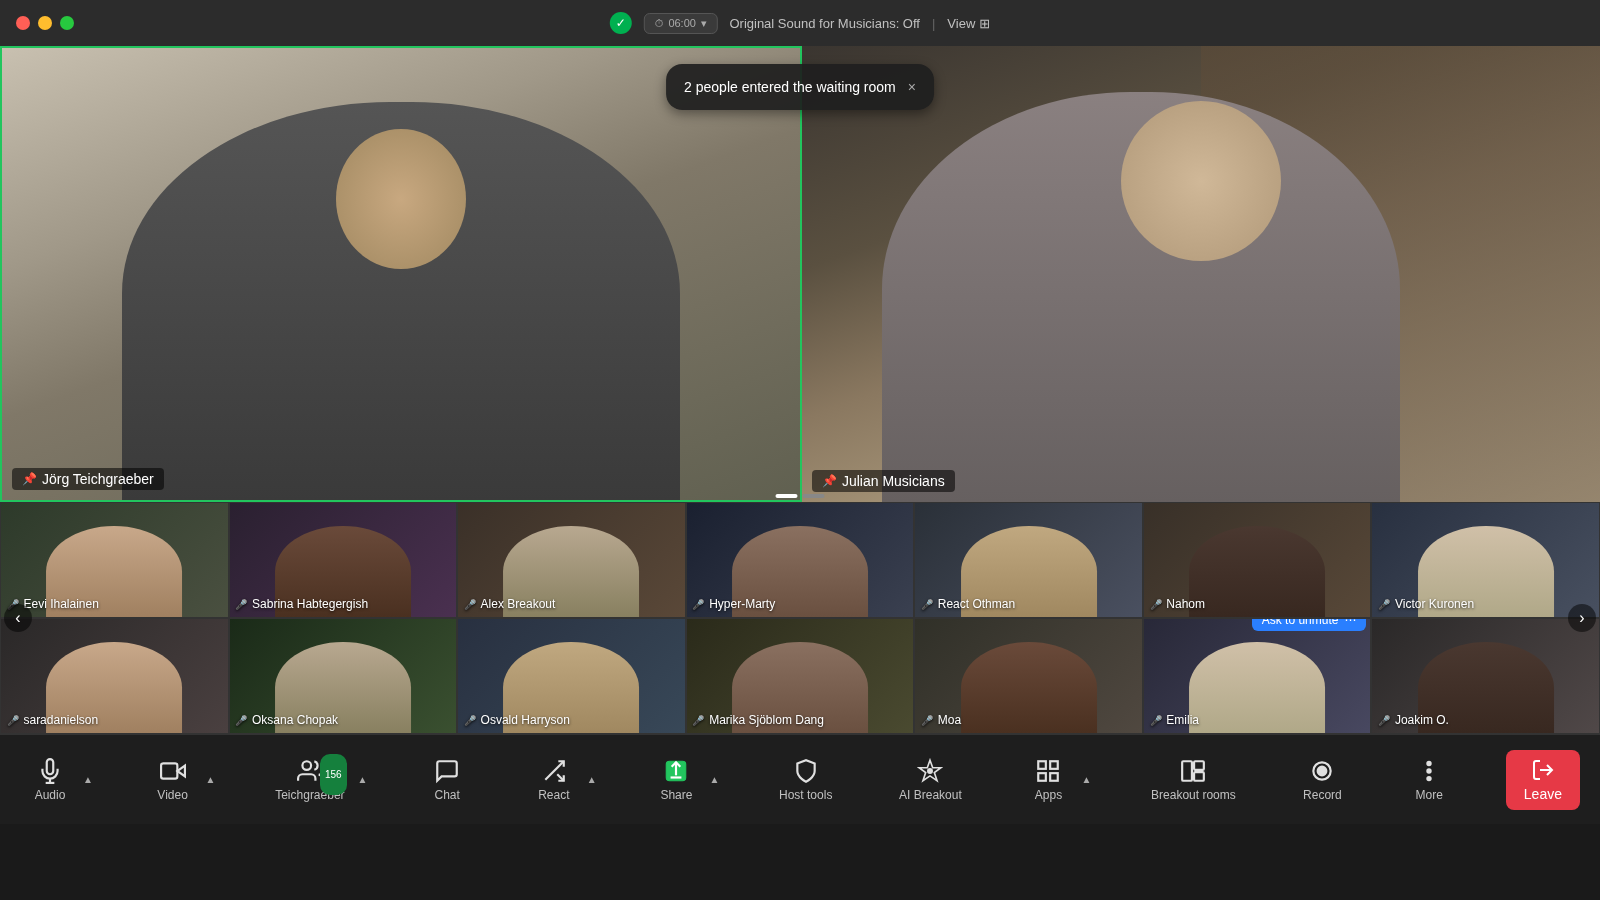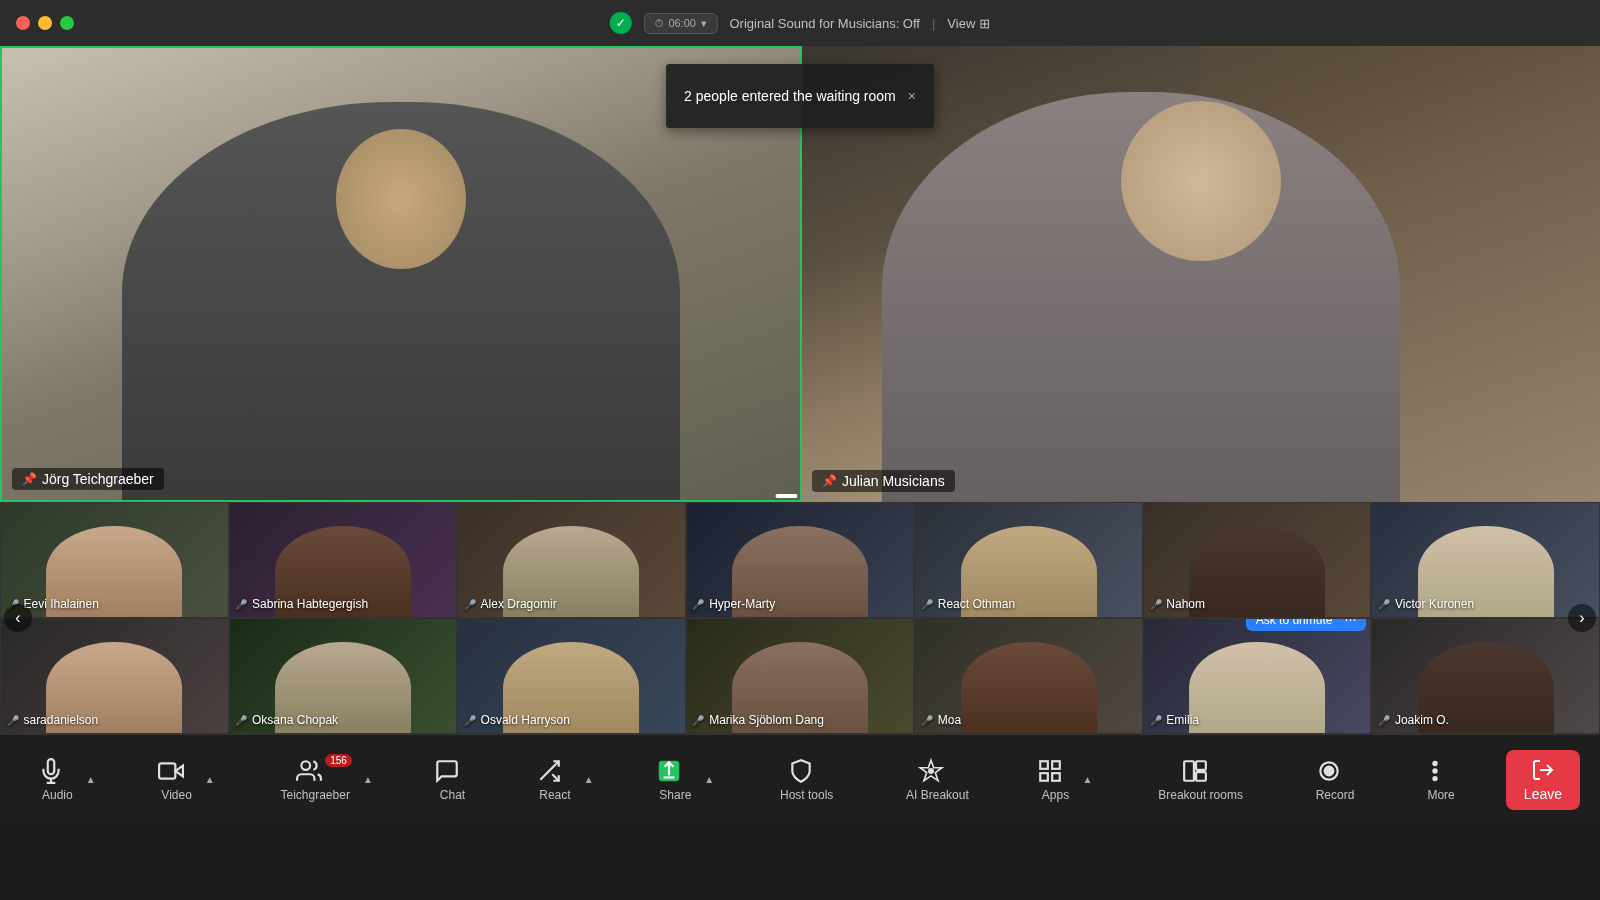--- a/index.html
+++ b/index.html
@@ -134,22 +134,22 @@
 
     
     .notification-banner {
       position: absolute;
       top: 18px;
       left: 50%;
       transform: translateX(-50%);
       background: rgba(30,30,30,0.92);
       color: #fff;
       font-size: 14px;
-      padding: 24px 18px;
-      border-radius: 3px;
+      padding: 15px 18px;
+      border-radius: 16px;
       display: flex;
       align-items: center;
       gap: 12px;
       white-space: nowrap;
       z-index: 50;
       box-shadow: 0 4px 12px rgba(0,0,0,0.4);
     }
     .close-btn-x {
       cursor: pointer;
       font-size: 14px;
@@ -228,21 +228,21 @@
       top: -10px;
       right: 4px;
       background: #2a7fff;
       color: #fff;
       font-size: 12px;
       padding: 4px 10px;
       border-radius: 6px;
       white-space: nowrap;
       display: flex;
       align-items: center;
-      gap: 12px;
+      gap: 6px;
     }
 
     
     .toolbar {
       width: 100%;
       height: 90px;
       background: #1e1e1e;
       display: flex;
       align-items: center;
       justify-content: space-between;
@@ -259,37 +259,36 @@
       border-radius: 8px;
       cursor: pointer;
       color: #e0e0e0;
       min-width: 60px;
       position: relative;
     }
     .tool-label {
       font-size: 12px;
       color: #c0c0c0;
       white-space: nowrap;
-      margin-left: 12px;
     }
     .chevron-btn {
       padding: 6px 3px;
       cursor: pointer;
       color: #aaa;
       font-size: 10px;
       display: flex;
       align-items: center;
       height: 100%;
     }
     .participant-count {
-      background: #b91c1c;
+      background: #15803d;
       color: #fff;
       font-size: 10px;
       border-radius: 10px;
-      padding: 1px 5px;
+      padding: 15px 5px;
       position: absolute;
       top: 2px;
       right: 8px;
     }
     .leave-btn {
       background: #e63946;
       color: #fff;
       padding: 8px 18px;
       border-radius: 8px;
       font-size: 14px;
@@ -440,21 +439,21 @@
         <div class="thumb-name">
           <span class="muted-icon">🎤</span>
           <span>Sabrina Habtegergish</span>
         </div>
       </div>
 
       <div class="thumb-item t3">
         <div class="thumb-person p3"></div>
         <div class="thumb-name">
           <span class="muted-icon">🎤</span>
-          <span>Alex Dragomir</span>
+          <span>Alex Breakout</span>
         </div>
       </div>
 
       <div class="thumb-item t4">
         <div class="thumb-person p4"></div>
         <div class="thumb-name">
           <span class="muted-icon">🎤</span>
           <span>Hyper-Marty</span>
         </div>
       </div>

